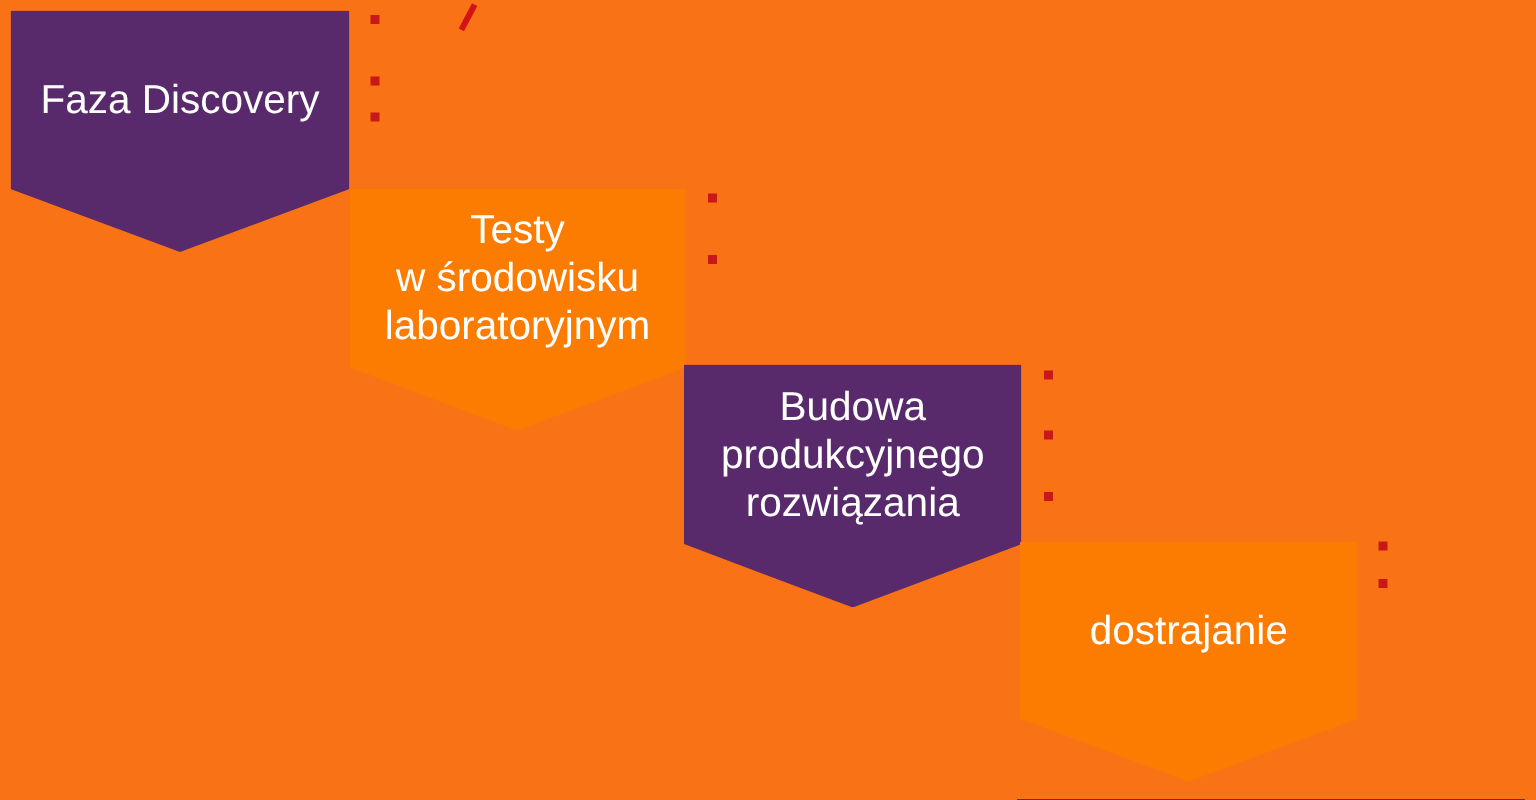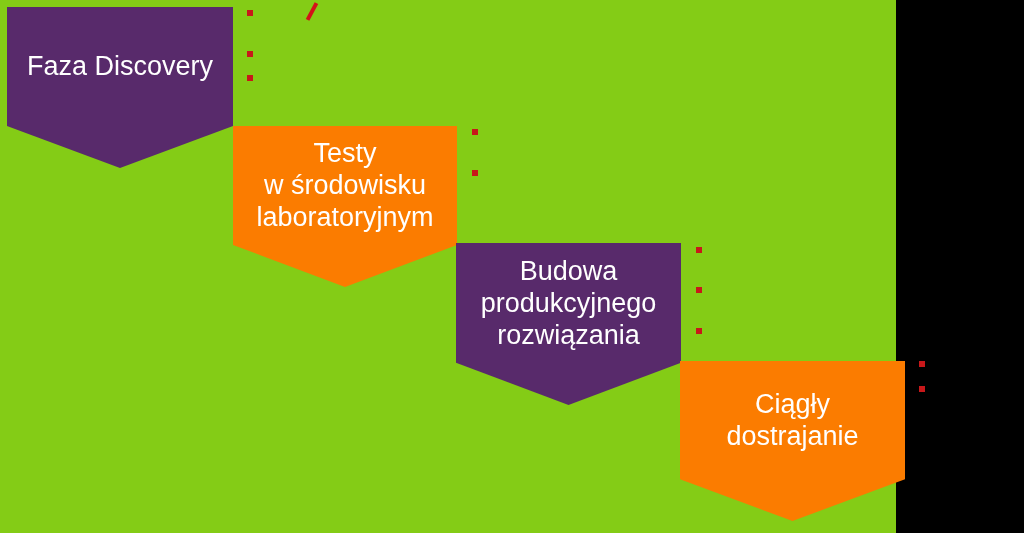--- a/index.html
+++ b/index.html
@@ -6,23 +6,23 @@
     margin: 0;
     padding: 0;
     width: 1024px;
     height: 533px;
     background: #000000;
     overflow: hidden;
     font-family: "Liberation Sans", sans-serif;
   }
   .stage {
     position: relative;
-    width: 896px;
+    width: 1024px;
     height: 533px;
-    background: #84cc16;
+    background: #f97316;
   }
   
   .banner {
     position: absolute;
     clip-path: polygon(0 0, 100% 0, 100% 73.9%, 50% 100%, 0 73.9%);
   }
   .banner.purple { background: #582A6B; }
   .banner.orange { background: #FB7C00; }
   .banner-text {
     position: absolute;
@@ -82,21 +82,20 @@
   <div id="banner3" class="banner purple">
     <div class="banner-text">
       <div>Budowa</div>
       <div>produkcyjnego</div>
       <div>rozwiązania</div>
     </div>
   </div>
 
   <div id="banner4" class="banner orange">
     <div class="banner-text">
-      <div>Ciągły</div>
       <div>dostrajanie</div>
     </div>
   </div>
 
   <div class="slash-mark"></div>
 
   <div class="bullet" style="left:247px; top:10px;"></div>
   <div class="bullet" style="left:247px; top:51px;"></div>
   <div class="bullet" style="left:247px; top:75px;"></div>
 

